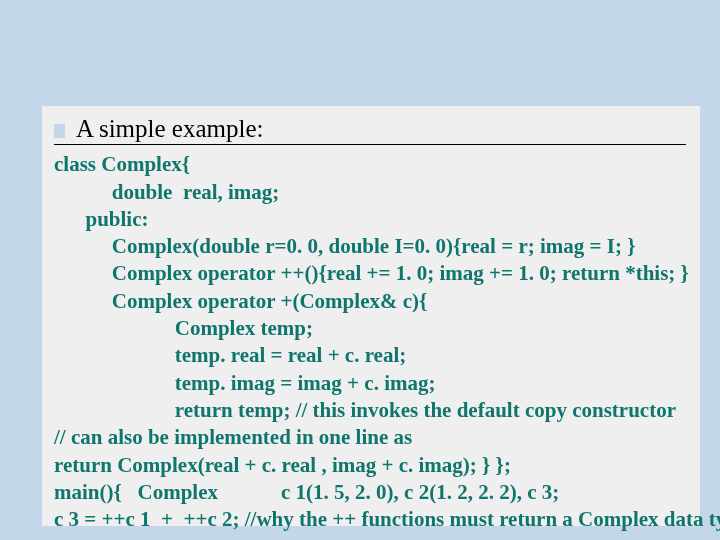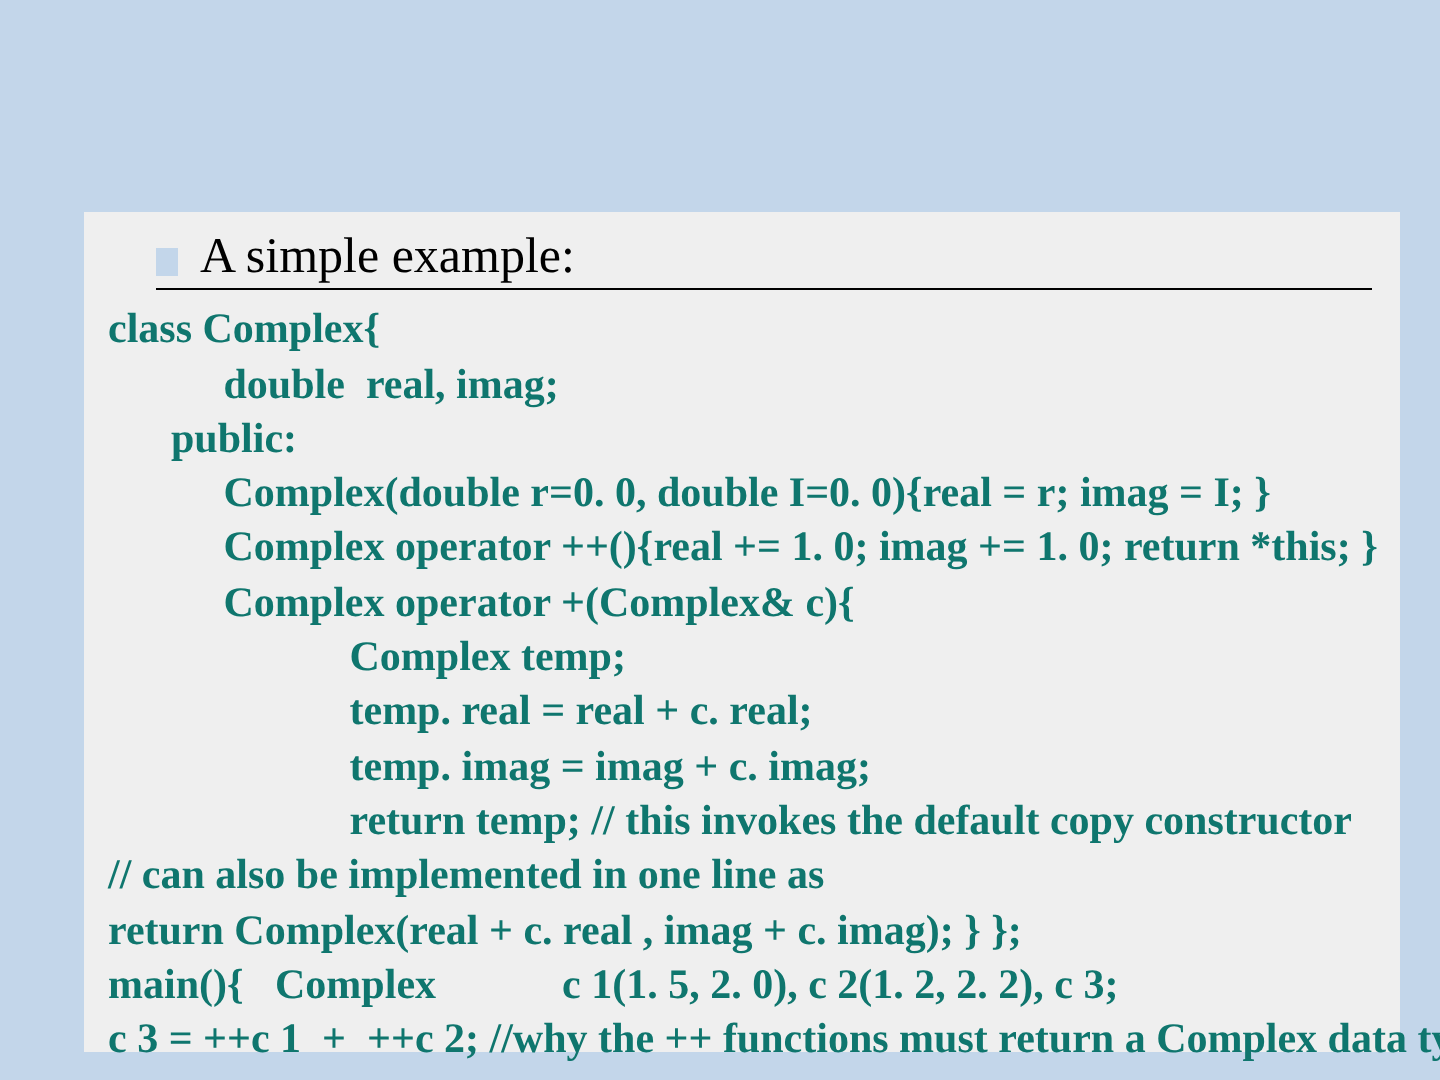--- a/index.html
+++ b/index.html
@@ -47,21 +47,20 @@
     background: #efefef;
     padding: 10px 14px 10px 12px;
   }
   .sub-row {
     display: flex;
     align-items: flex-end;
     gap: 8px;
     border-bottom: 1px solid #000;
     padding-bottom: 2px;
     margin-bottom: 6px;
-    margin-left: 24px;
   }
   .bullet {
     width: 14px;
     height: 22px;
     position: relative;
     flex: 0 0 auto;
   }
   .bullet::before {
     content: "";
     position: absolute;

